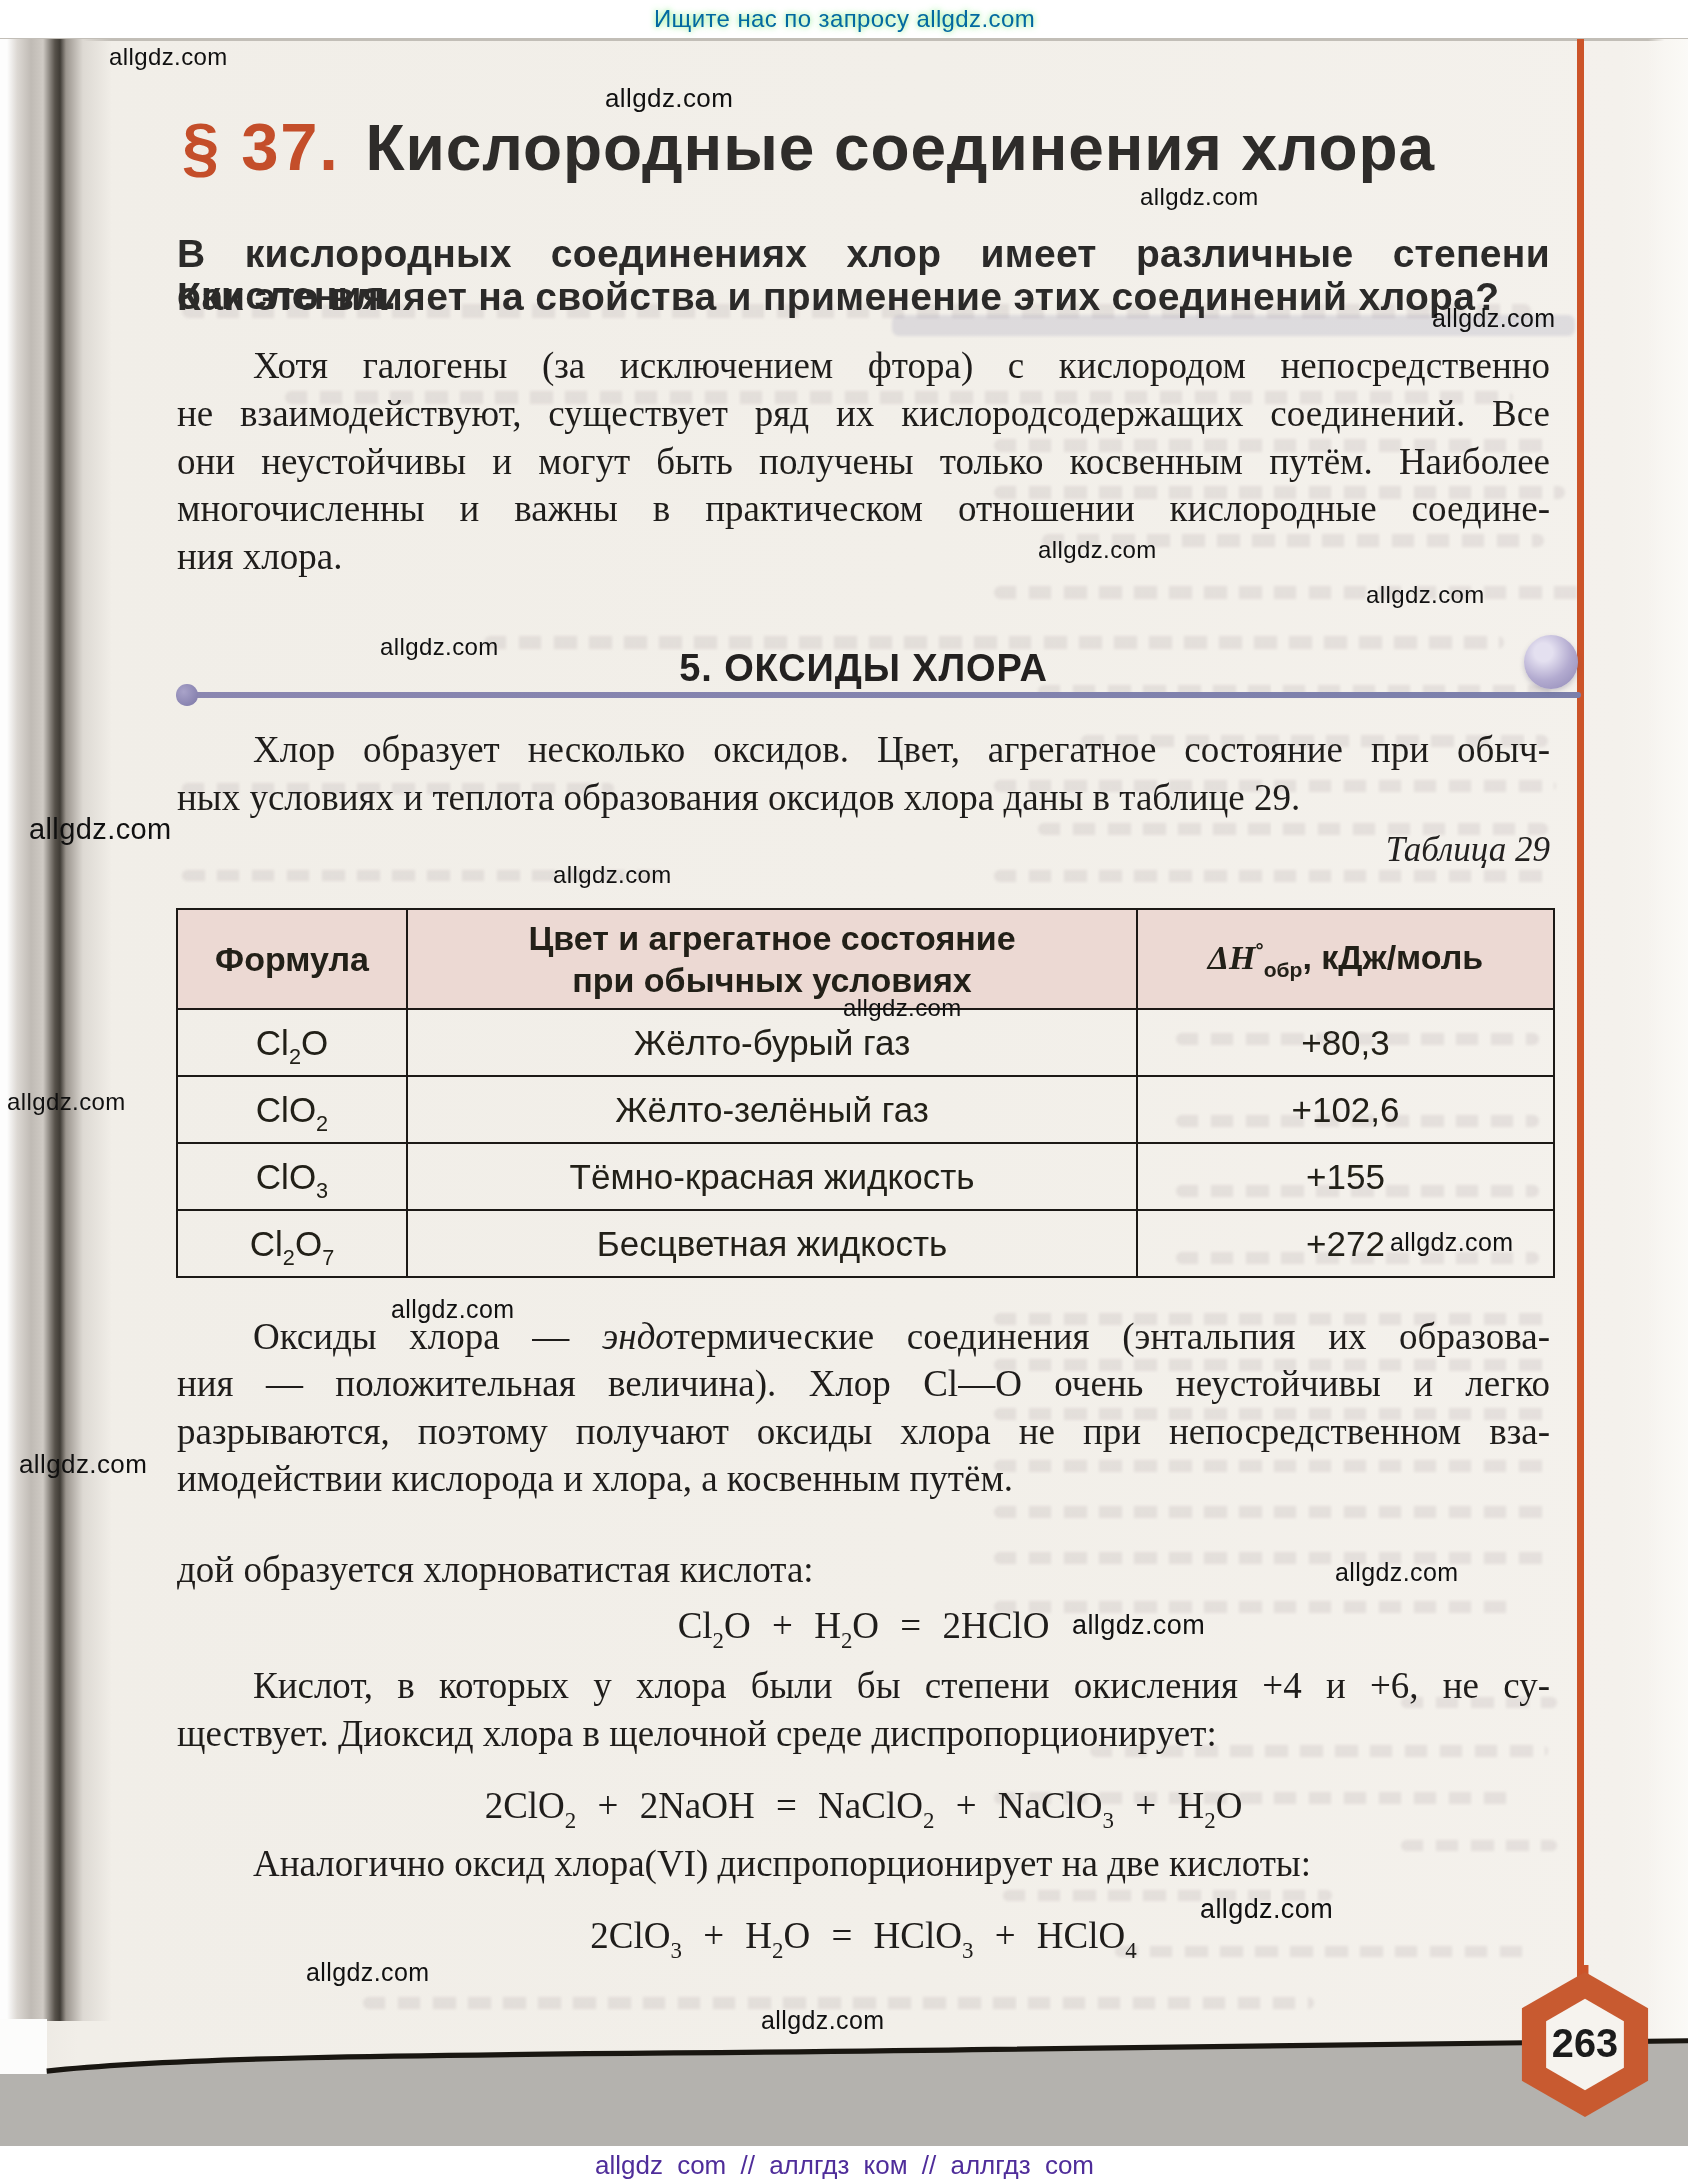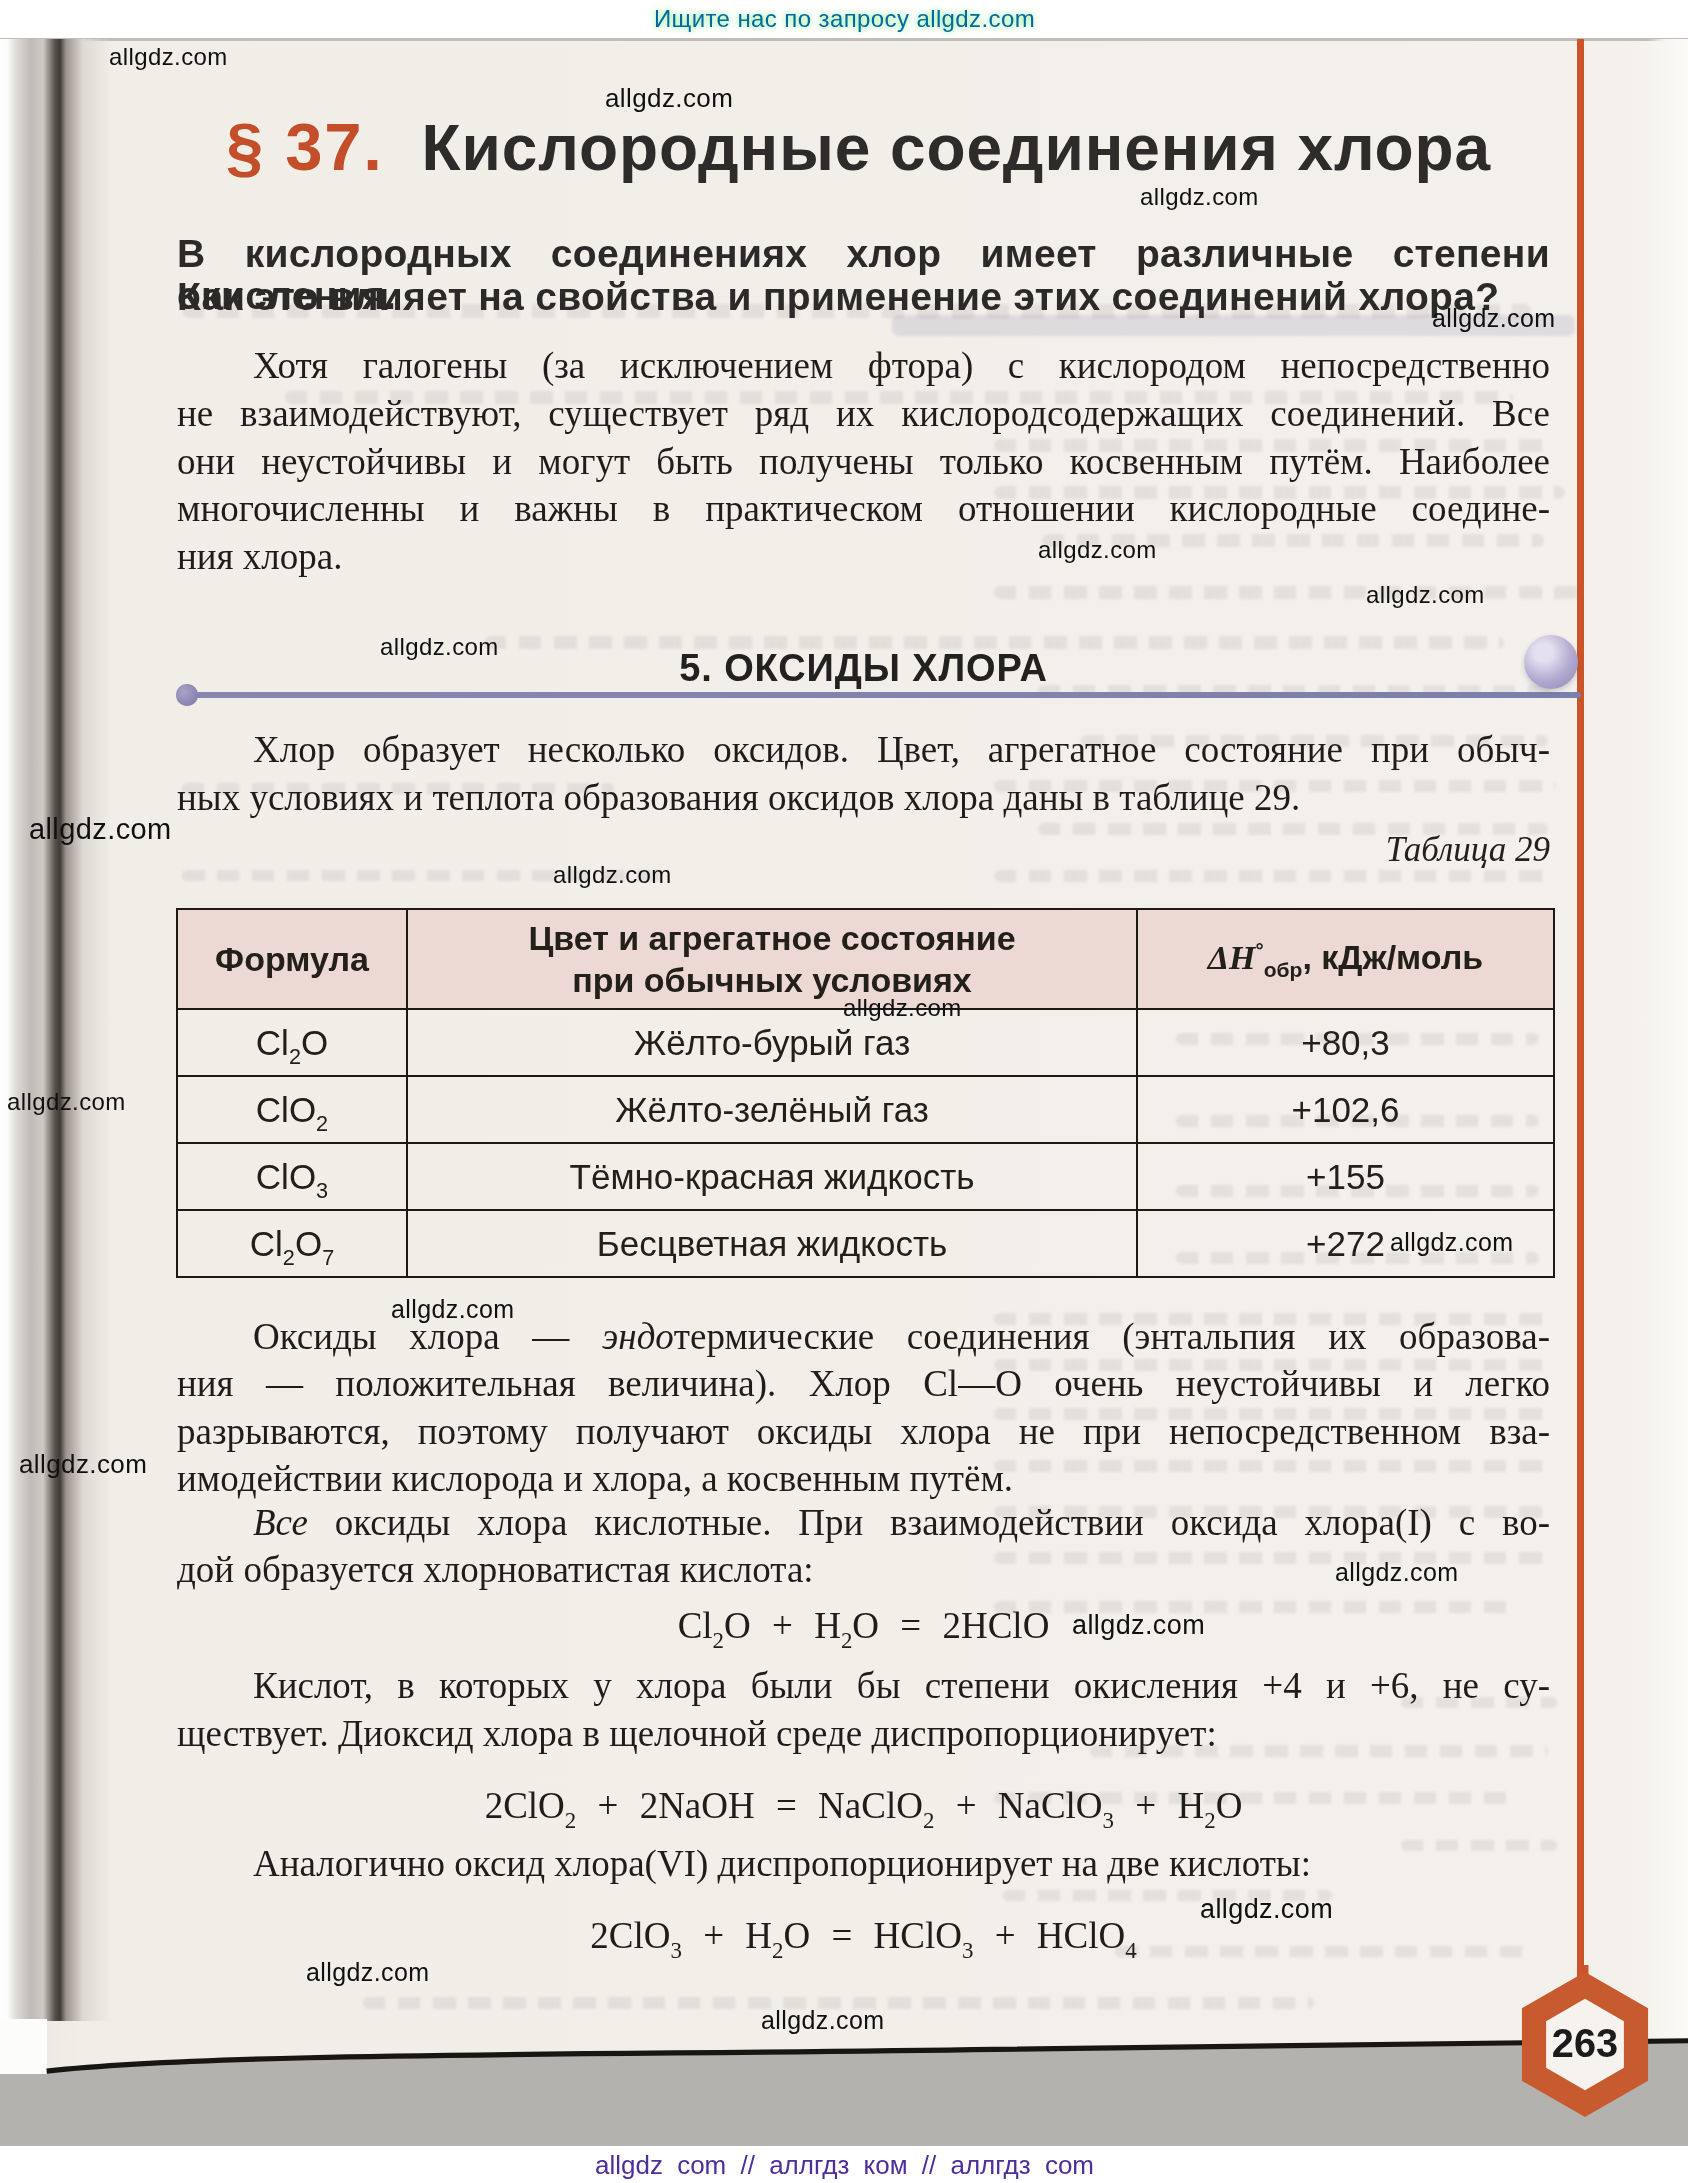--- a/index.html
+++ b/index.html
@@ -33,22 +33,22 @@
   .orange-rule{position:absolute;left:1577px;top:39px;width:7px;height:1940px;background:#cc5429;}
   .purple-rule{position:absolute;left:187px;top:692px;width:1394px;height:6px;
     background:linear-gradient(90deg,#8a86b0,#7b7fab);border-radius:3.5px;}
   .purple-dot-left{position:absolute;left:176px;top:684px;width:21.6px;height:21.6px;border-radius:50%;
     background:radial-gradient(circle at 35% 35%,#a9a3c9,#7b76a6);}
   .purple-ball-right{position:absolute;left:1524px;top:635px;width:54px;height:54px;border-radius:50%;
     background:radial-gradient(circle at 36% 32%,#e4e0f0 0 18%,#b3abd0 55%,#8d86b4 100%);
     box-shadow:0 2.6px 5.2px rgba(80,75,110,.25);}
 
   
-  .title-row{position:absolute;left:182px;top:107px;width:1375px;display:flex;gap:38px;
-    align-items:baseline;font-family:"Liberation Sans",sans-serif;font-weight:700;margin-left:44px;}
+  .title-row{position:absolute;left:182px;top:107px;width:1375px;display:flex;gap:26px;
+    align-items:baseline;font-family:"Liberation Sans",sans-serif;font-weight:700;}
   .pmark{font-size:67px;line-height:80px;letter-spacing:1.7px;}
   .ptitle{font-size:64px;line-height:80px;letter-spacing:0.9px;color:#2e2c2a;}
 
   .lead-line{position:absolute;left:177px;width:1373px;
     font:700 39px/42px "Liberation Sans",sans-serif;color:#2b2a29;letter-spacing:0.3px;
     text-align:justify;}
   .lead-line.full{text-align-last:justify;}
 
   .bline{position:absolute;left:177px;width:1373px;color:#1f1d1b;
     font:37px/48px "Liberation Serif",serif;text-align:justify;}
@@ -201,21 +201,20 @@
       <td data-name="dh-cell">+272</td>
     </tr>
   </tbody>
     </table>
 
   <div class="bline full ind" style="top:1313px;" data-name="paragraph-line"><span>Оксиды хлора — </span><span class="it">эндо</span><span>термические соединения (энтальпия их образова-</span></div>
   <div class="bline full" style="top:1360px;" data-name="paragraph-line">ния — положительная величина). Хлор Cl—O очень неустойчивы и легко</div>
   <div class="bline full" style="top:1408px;" data-name="paragraph-line">разрываются, поэтому получают оксиды хлора не при непосредственном вза-</div>
   <div class="bline" style="top:1455px;" data-name="paragraph-line">имодействии кислорода и хлора, а косвенным путём.</div>
 
-  <div class="bline full ind" style="top:1499px;" data-name="paragraph-line"><span class="it">Все</span><span> оксиды хлора кислотные. При взаимодействии оксида хлора(I) с во-</span></div>
   <div class="bline" style="top:1546px;" data-name="paragraph-line">дой образуется хлорноватистая кислота:</div>
 
   <div class="eq" style="top:1603px;" data-name="equation-1"><span>Cl</span><span class="sub">2</span><span>O + H</span><span class="sub">2</span><span>O = 2HClO</span></div>
 
   <div class="bline full ind" style="top:1662px;" data-name="paragraph-line">Кислот, в которых у хлора были бы степени окисления +4 и +6, не су-</div>
   <div class="bline" style="top:1710px;" data-name="paragraph-line">ществует. Диоксид хлора в щелочной среде диспропорционирует:</div>
 
   <div class="eq" style="top:1783px;" data-name="equation-2"><span>2ClO</span><span class="sub">2</span><span> + 2NaOH = NaClO</span><span class="sub">2</span><span> + NaClO</span><span class="sub">3</span><span> + H</span><span class="sub">2</span><span>O</span></div>
 
   <div class="bline ind" style="top:1840px;" data-name="paragraph-line">Аналогично оксид хлора(VI) диспропорционирует на две кислоты:</div>

